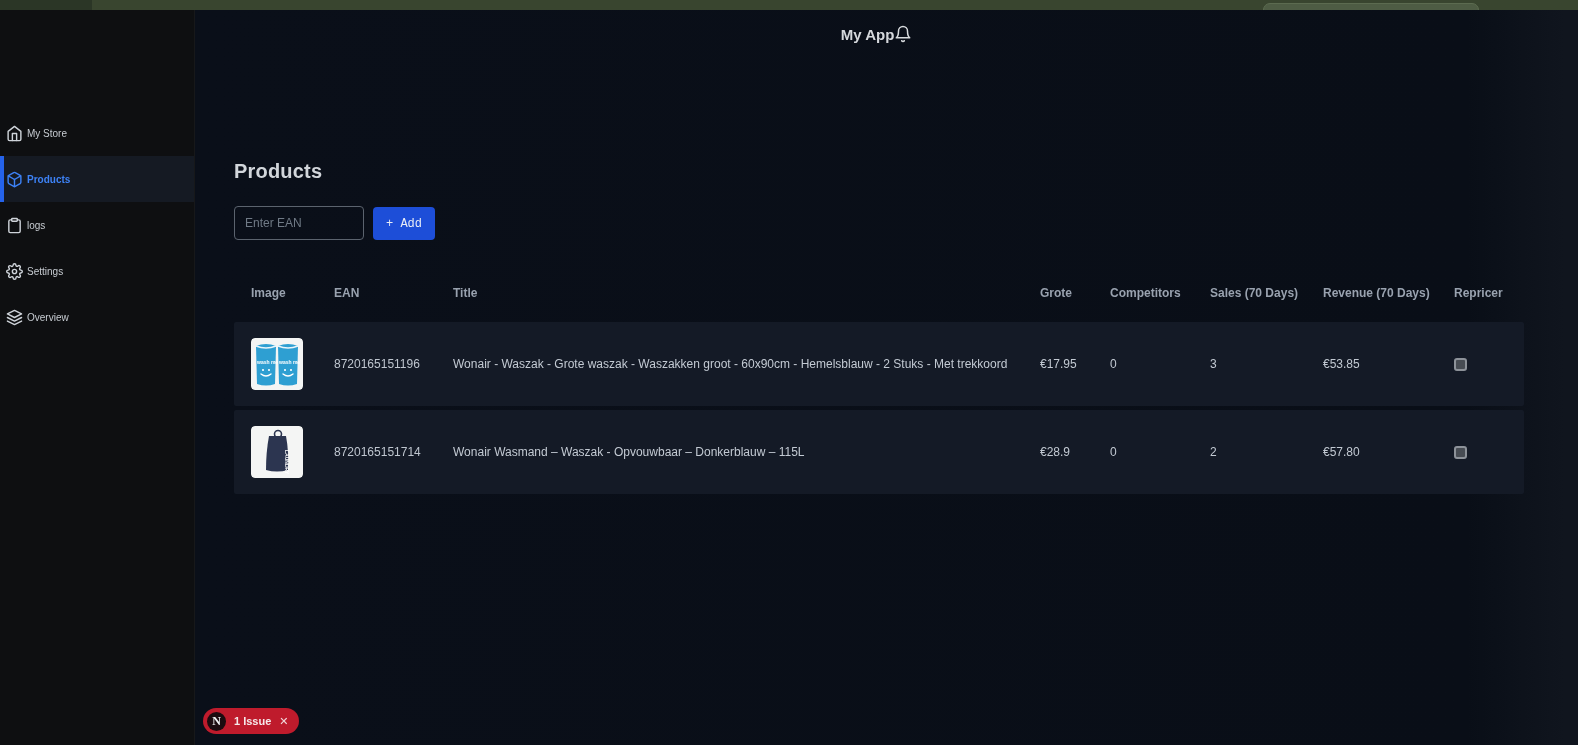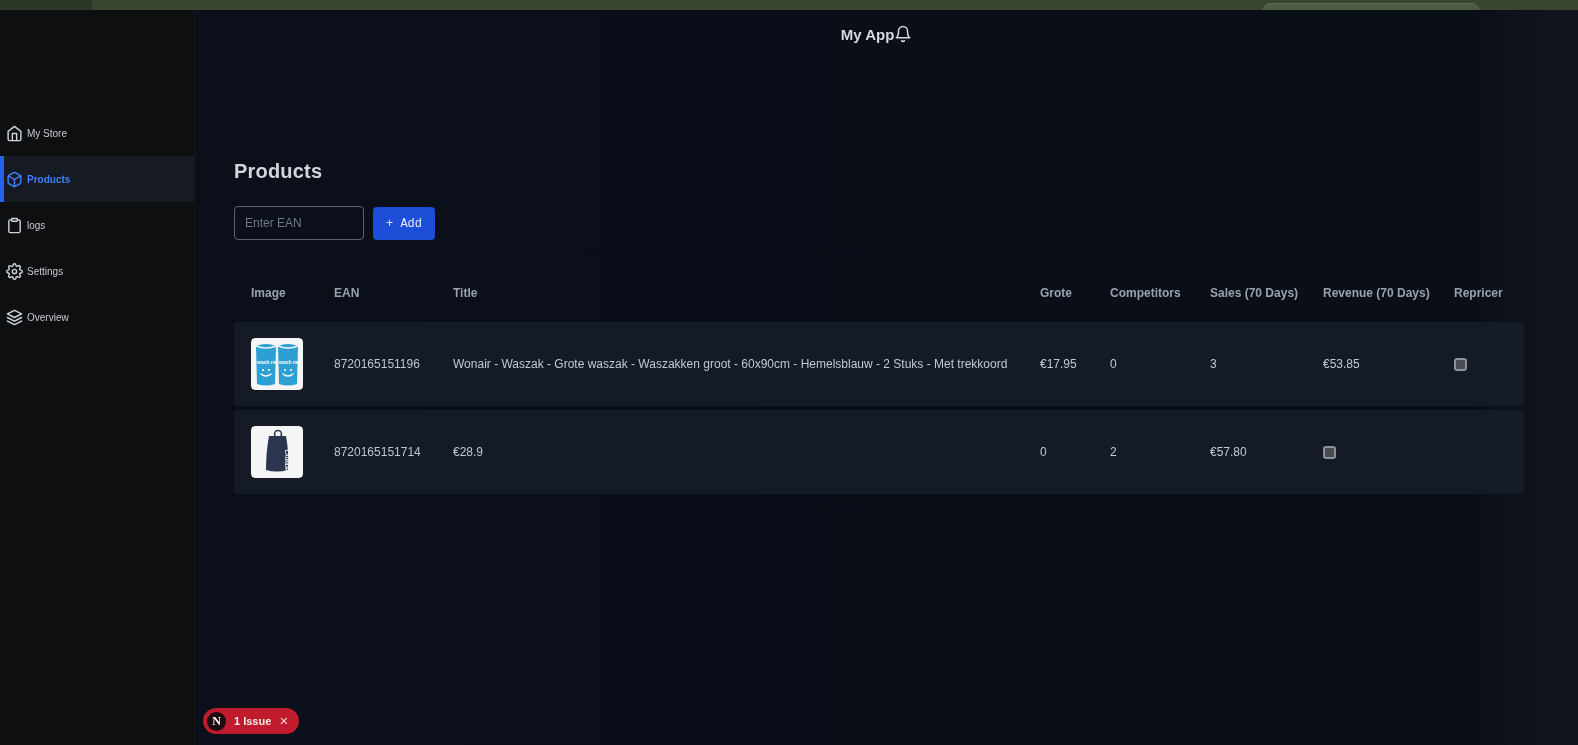--- a/index.html
+++ b/index.html
@@ -201,20 +201,21 @@
       <div class="grid trow">
         <div class="cell">
           <svg class="pimg" viewBox="0 0 52 52">
             <rect x="0" y="0" width="52" height="52" rx="4" fill="#f4f5f4"></rect>
             <circle cx="27" cy="8" r="3.5" fill="none" stroke="#2c3550" stroke-width="1.6"></circle>
             <path d="M18 10 L35 10 Q38 26 37 44 Q26 47 15 44 Q15 26 18 10 Z" fill="#2c3550"></path>
             <text x="24" y="18" font-size="5" fill="#ffffff" font-weight="bold" transform="rotate(90 26 26)" text-anchor="start">LAUNDRY</text>
           </svg>
         </div>
         <div class="cell ean">8720165151714</div>
+        <div class="cell">Wonair Wasmand – Waszak - Opvouwbaar – Donkerblauw – 115L</div>
         <div class="cell">€28.9</div>
         <div class="cell">0</div>
         <div class="cell">2</div>
         <div class="cell">€57.80</div>
         <div class="cell">
           <div class="checkbox"></div>
         </div>
       </div>
 
     </div>

